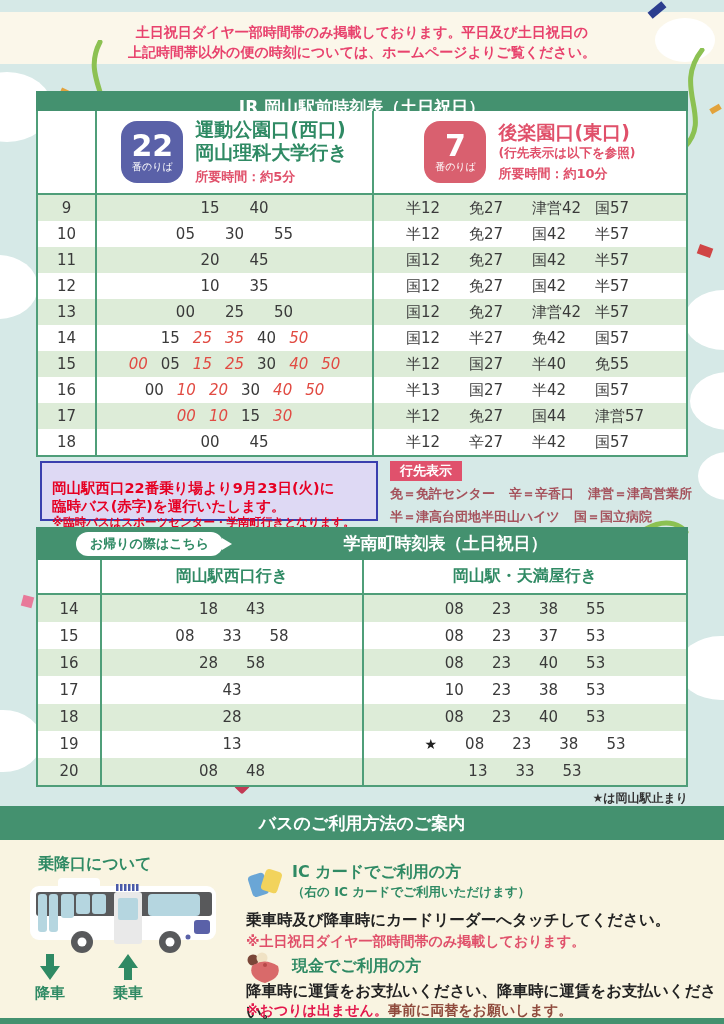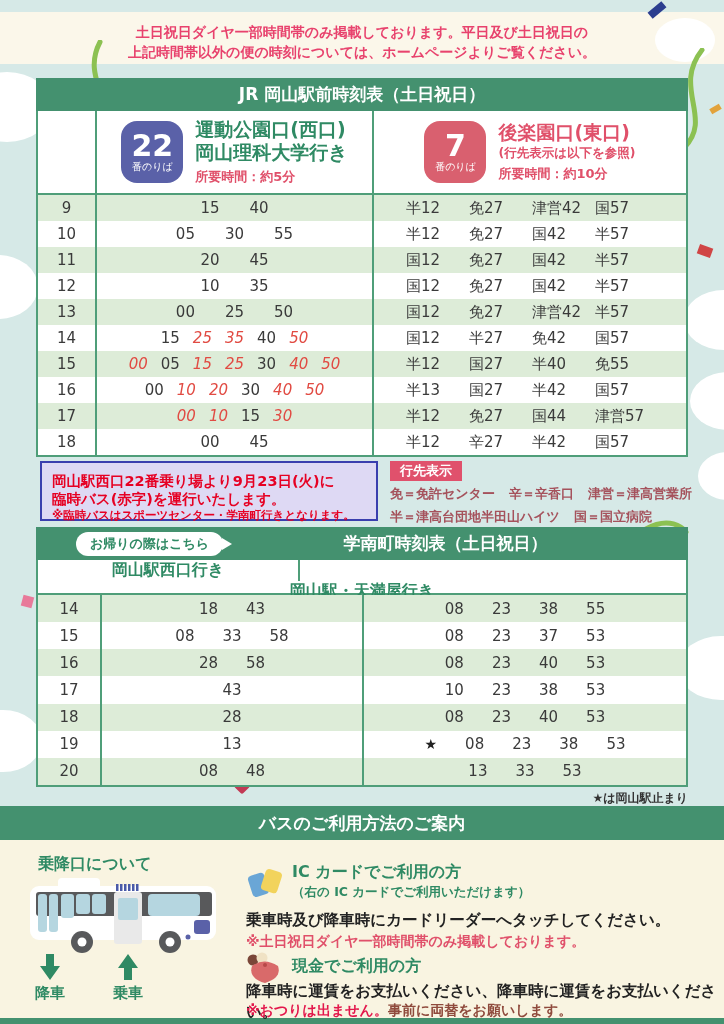--- a/index.html
+++ b/index.html
@@ -19,21 +19,21 @@
 
   
   .top-notice{position:absolute;left:0;top:22px;width:724px;text-align:center;
     color:#e8426d;font-weight:bold;font-size:14px;line-height:20px;}
 
   
   .green-bar{position:absolute;left:36px;width:652px;height:33px;background:#44916f;
     color:#fff;font-weight:bold;font-size:17px;display:flex;align-items:center;justify-content:center;}
 
   
-  .t1-bar{top:78px;}
+  .t1-bar{top:91px;}
   .t1-body{position:absolute;left:36px;top:111px;width:652px;background:#fff;
     border:2px solid #4f9e79;border-top:none;}
   .plat-row{display:flex;height:84px;border-bottom:2px solid #4f9e79;}
   .plat-hour{width:59px;border-right:2px solid #4f9e79;}
   .plat-left{width:277px;border-right:2px solid #4f9e79;display:flex;align-items:center;justify-content:center;gap:12px;}
   .plat-right{flex:1;display:flex;align-items:center;justify-content:center;gap:12px;}
   .badge{width:62px;height:62px;border-radius:16px;color:#fff;display:flex;flex-direction:column;
     align-items:center;justify-content:center;flex:0 0 auto;}
   .badge .num{font-size:30px;font-weight:bold;line-height:30px;}
   .badge .lbl{font-size:10px;line-height:12px;}
@@ -52,40 +52,40 @@
   .c-hour{width:59px;text-align:center;border-right:2px solid #4f9e79;align-self:stretch;
     display:flex;align-items:center;justify-content:center;}
   .c-left{width:277px;display:flex;justify-content:center;align-items:center;align-self:stretch;
     border-right:2px solid #4f9e79;}
   .c-right{flex:1;display:flex;align-items:center;padding-left:32px;}
   .c-right span{min-width:63px;}
   .time.red{color:#e14b43;font-style:italic;}
 
   
   .notice-box{position:absolute;left:40px;top:461px;width:338px;height:60px;background:#ded9f4;
-    border:2px solid #3a3fae;padding:9px 10px 0 10px;color:#e60023;font-weight:bold;}
+    border:2px solid #3a3fae;padding:16px 10px 0 10px;color:#e60023;font-weight:bold;}
   .notice-box .nl{font-size:14.5px;line-height:18px;}
   .notice-box .ns{font-size:11.5px;line-height:15px;}
   .legend{position:absolute;left:390px;top:460px;width:300px;}
   .legend-badge{display:inline-block;background:#e0516c;color:#fff;font-size:13px;font-weight:bold;
     padding:1px 10px;border-radius:0;}
   .legend-line{display:flex;color:#a5525c;font-weight:bold;font-size:13px;line-height:20px;margin-top:3px;}
   .legend-line span{margin-right:14px;white-space:nowrap;}
 
   
   .t2-bar{top:527px;justify-content:flex-start;padding:0 20px;}
   .bubble{position:relative;background:#fff;color:#2f8a64;font-size:13px;font-weight:bold;
     border-radius:14px;padding:3px 14px;margin-left:20px;flex:0 0 auto;}
   .bubble::after{content:'';position:absolute;right:-9px;top:50%;transform:translateY(-50%);
     border-left:10px solid #fff;border-top:6px solid transparent;border-bottom:6px solid transparent;}
   .t2-title{flex:1;text-align:center;}
   .t2-body{position:absolute;left:36px;top:560px;width:652px;background:#fff;
     border:2px solid #4f9e79;border-top:none;}
   .colhead-row{display:flex;height:35px;border-bottom:2px solid #4f9e79;color:#2f8a64;
-    font-weight:bold;font-size:16px;flex-direction:column;}
+    font-weight:bold;font-size:16px;}
   .ch-hour{width:64px;border-right:2px solid #4f9e79;}
   .ch-left{width:262px;border-right:2px solid #4f9e79;display:flex;align-items:center;justify-content:center;}
   .ch-right{flex:1;display:flex;align-items:center;justify-content:center;font-family:Liberation Serif, serif;}
   .g-rows{display:flex;flex-direction:column;height:190px;}
   .g-row{flex:1;display:flex;align-items:center;font-size:15px;color:#3a3a3a;}
   .g-row.green{background:#ddecd8;}
   .g-hour{width:64px;align-self:stretch;border-right:2px solid #4f9e79;display:flex;align-items:center;justify-content:center;}
   .g-left{width:262px;align-self:stretch;border-right:2px solid #4f9e79;display:flex;align-items:center;justify-content:center;gap:28px;}
   .g-right{flex:1;display:flex;align-items:center;justify-content:center;gap:28px;}
   .g-right .star{font-size:14px;color:#222;}

